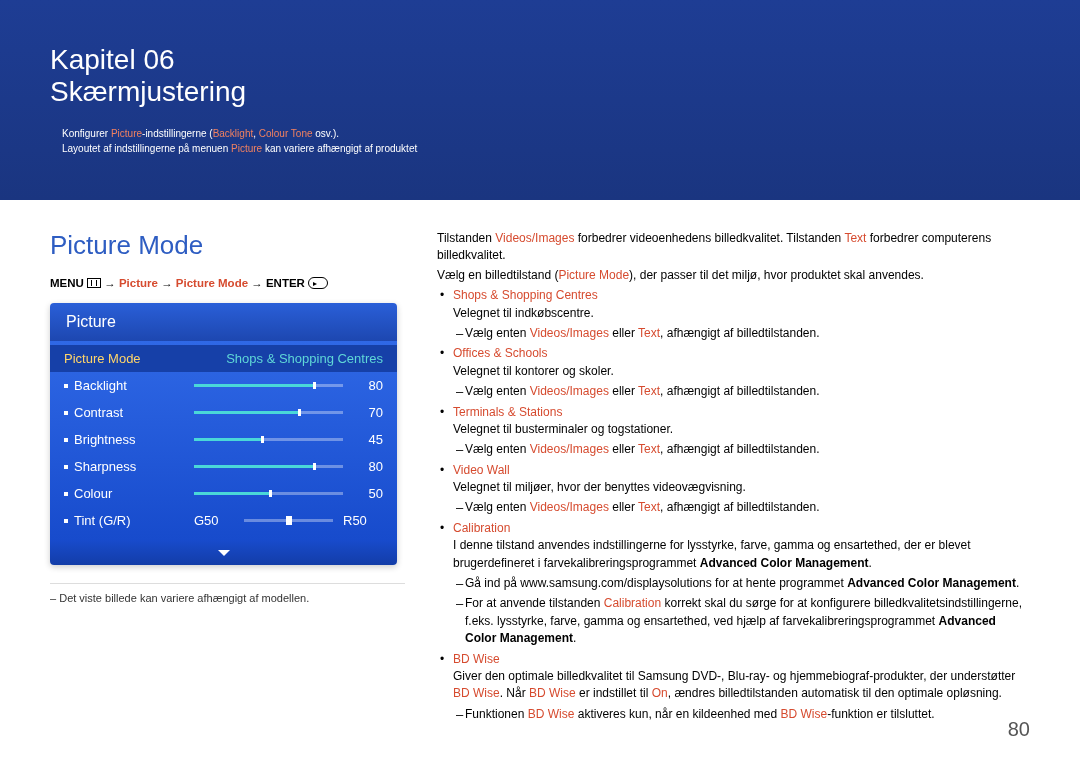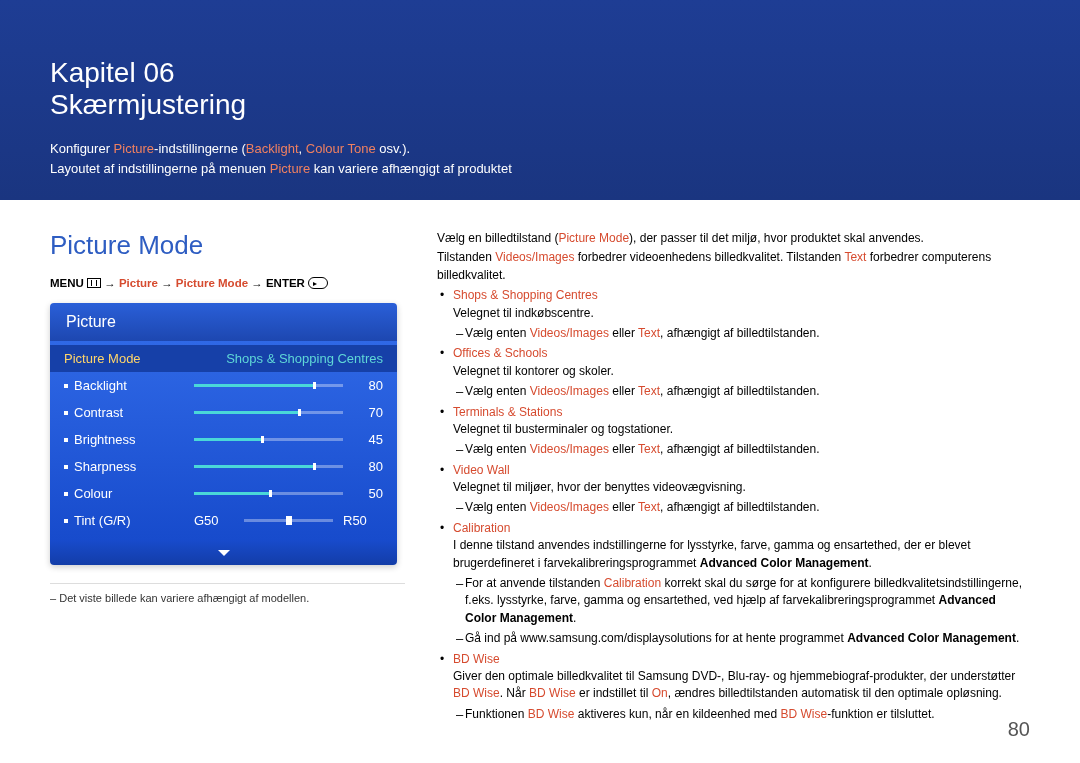--- a/index.html
+++ b/index.html
@@ -9,30 +9,30 @@
     width: 1080px;
     height: 763px;
     font-size: 12px;
     color: #000;
   }
   .page { position: relative; width: 100%; height: 100%; }
   .topband {
     background: #1b3a8a;
     background: linear-gradient(to bottom, #1e3d94, #1a3580);
     color: #fff;
-    padding: 57px 50px 20px 50px;
+    padding: 44px 50px 20px 50px;
     height: 200px;
   }
   .chapter {
     font-size: 28px;
     font-weight: 300;
     line-height: 1.15;
     margin-bottom: 18px;
   }
-  .introline { font-size: 13px; line-height: 1.5; }
+  .introline { font-size: 10px; line-height: 1.5; margin-left: 12px; }
   .red { color: #d64b2f; }
   .red-light { color: #f08060; }
   .content {
     display: flex;
     padding: 30px 50px 0 50px;
     gap: 32px;
   }
   .leftcol { width: 355px; flex: 0 0 355px; }
   .rightcol { flex: 1; font-size: 12px; line-height: 1.45; }
   .h2-blue {
@@ -209,22 +209,22 @@
         </div>
       </div>
       <div class="osd-foot"><span class="chev"></span></div>
     </div>
 
     <hr class="sep">
     <div class="note">Det viste billede kan variere afhængigt af modellen.</div>
   </div>
 
   <div class="rightcol">
+    <p><span>Tilstanden </span><span class="red">Videos/Images</span><span> forbedrer videoenhedens billedkvalitet. Tilstanden </span><span class="red">Text</span><span> forbedrer computerens billedkvalitet.</span></p>
     <p><span>Vælg en billedtilstand (</span><span class="red">Picture Mode</span><span>), der passer til det miljø, hvor produktet skal anvendes.</span></p>
-    <p><span>Tilstanden </span><span class="red">Videos/Images</span><span> forbedrer videoenhedens billedkvalitet. Tilstanden </span><span class="red">Text</span><span> forbedrer computerens billedkvalitet.</span></p>
 
     <ul id="body-items">
           <li><span class="red">Shops &amp; Shopping Centres</span><br>Velegnet til indkøbscentre.<ul>
               <li>Vælg enten <span class="red">Videos/Images</span> eller <span class="red">Text</span>, afhængigt af billedtilstanden.</li>
             </ul></li>
           <li><span class="red">Offices &amp; Schools</span><br>Velegnet til kontorer og skoler.<ul>
               <li>Vælg enten <span class="red">Videos/Images</span> eller <span class="red">Text</span>, afhængigt af billedtilstanden.</li>
             </ul></li>
           <li><span class="red">Terminals &amp; Stations</span><br>Velegnet til busterminaler og togstationer.<ul>
               <li>Vælg enten <span class="red">Videos/Images</span> eller <span class="red">Text</span>, afhængigt af billedtilstanden.</li>
@@ -232,22 +232,22 @@
           <li><span class="red">Video Wall</span><br>Velegnet til miljøer, hvor der benyttes videovægvisning.<ul>
               <li>Vælg enten <span class="red">Videos/Images</span> eller <span class="red">Text</span>, afhængigt af billedtilstanden.</li>
             </ul></li>
         </ul>
 
     <ul>
       <li>
         <span class="red">Calibration</span><br>
         <span>I denne tilstand anvendes indstillingerne for lysstyrke, farve, gamma og ensartethed, der er blevet brugerdefineret i farvekalibreringsprogrammet </span><span class="bold">Advanced Color Management</span><span>.</span>
         <ul>
+          <li><span>Gå ind på www.samsung.com/displaysolutions for at hente programmet </span><span class="bold">Advanced Color Management</span><span>.</span></li>
           <li><span>For at anvende tilstanden </span><span class="red">Calibration</span><span> korrekt skal du sørge for at konfigurere billedkvalitetsindstillingerne, f.eks. lysstyrke, farve, gamma og ensartethed, ved hjælp af farvekalibreringsprogrammet </span><span class="bold">Advanced Color Management</span><span>.</span></li>
-          <li><span>Gå ind på www.samsung.com/displaysolutions for at hente programmet </span><span class="bold">Advanced Color Management</span><span>.</span></li>
         </ul>
       </li>
       <li>
         <span class="red">BD Wise</span><br>
         <span>Giver den optimale billedkvalitet til Samsung DVD-, Blu-ray- og hjemmebiograf-produkter, der understøtter </span><span class="red">BD Wise</span><span>. Når </span><span class="red">BD Wise</span><span> er indstillet til </span><span class="red">On</span><span>, ændres billedtilstanden automatisk til den optimale opløsning.</span>
         <ul>
           <li><span>Funktionen </span><span class="red">BD Wise</span><span> aktiveres kun, når en kildeenhed med </span><span class="red">BD Wise</span><span>-funktion er tilsluttet.</span></li>
         </ul>
       </li>
     </ul>

